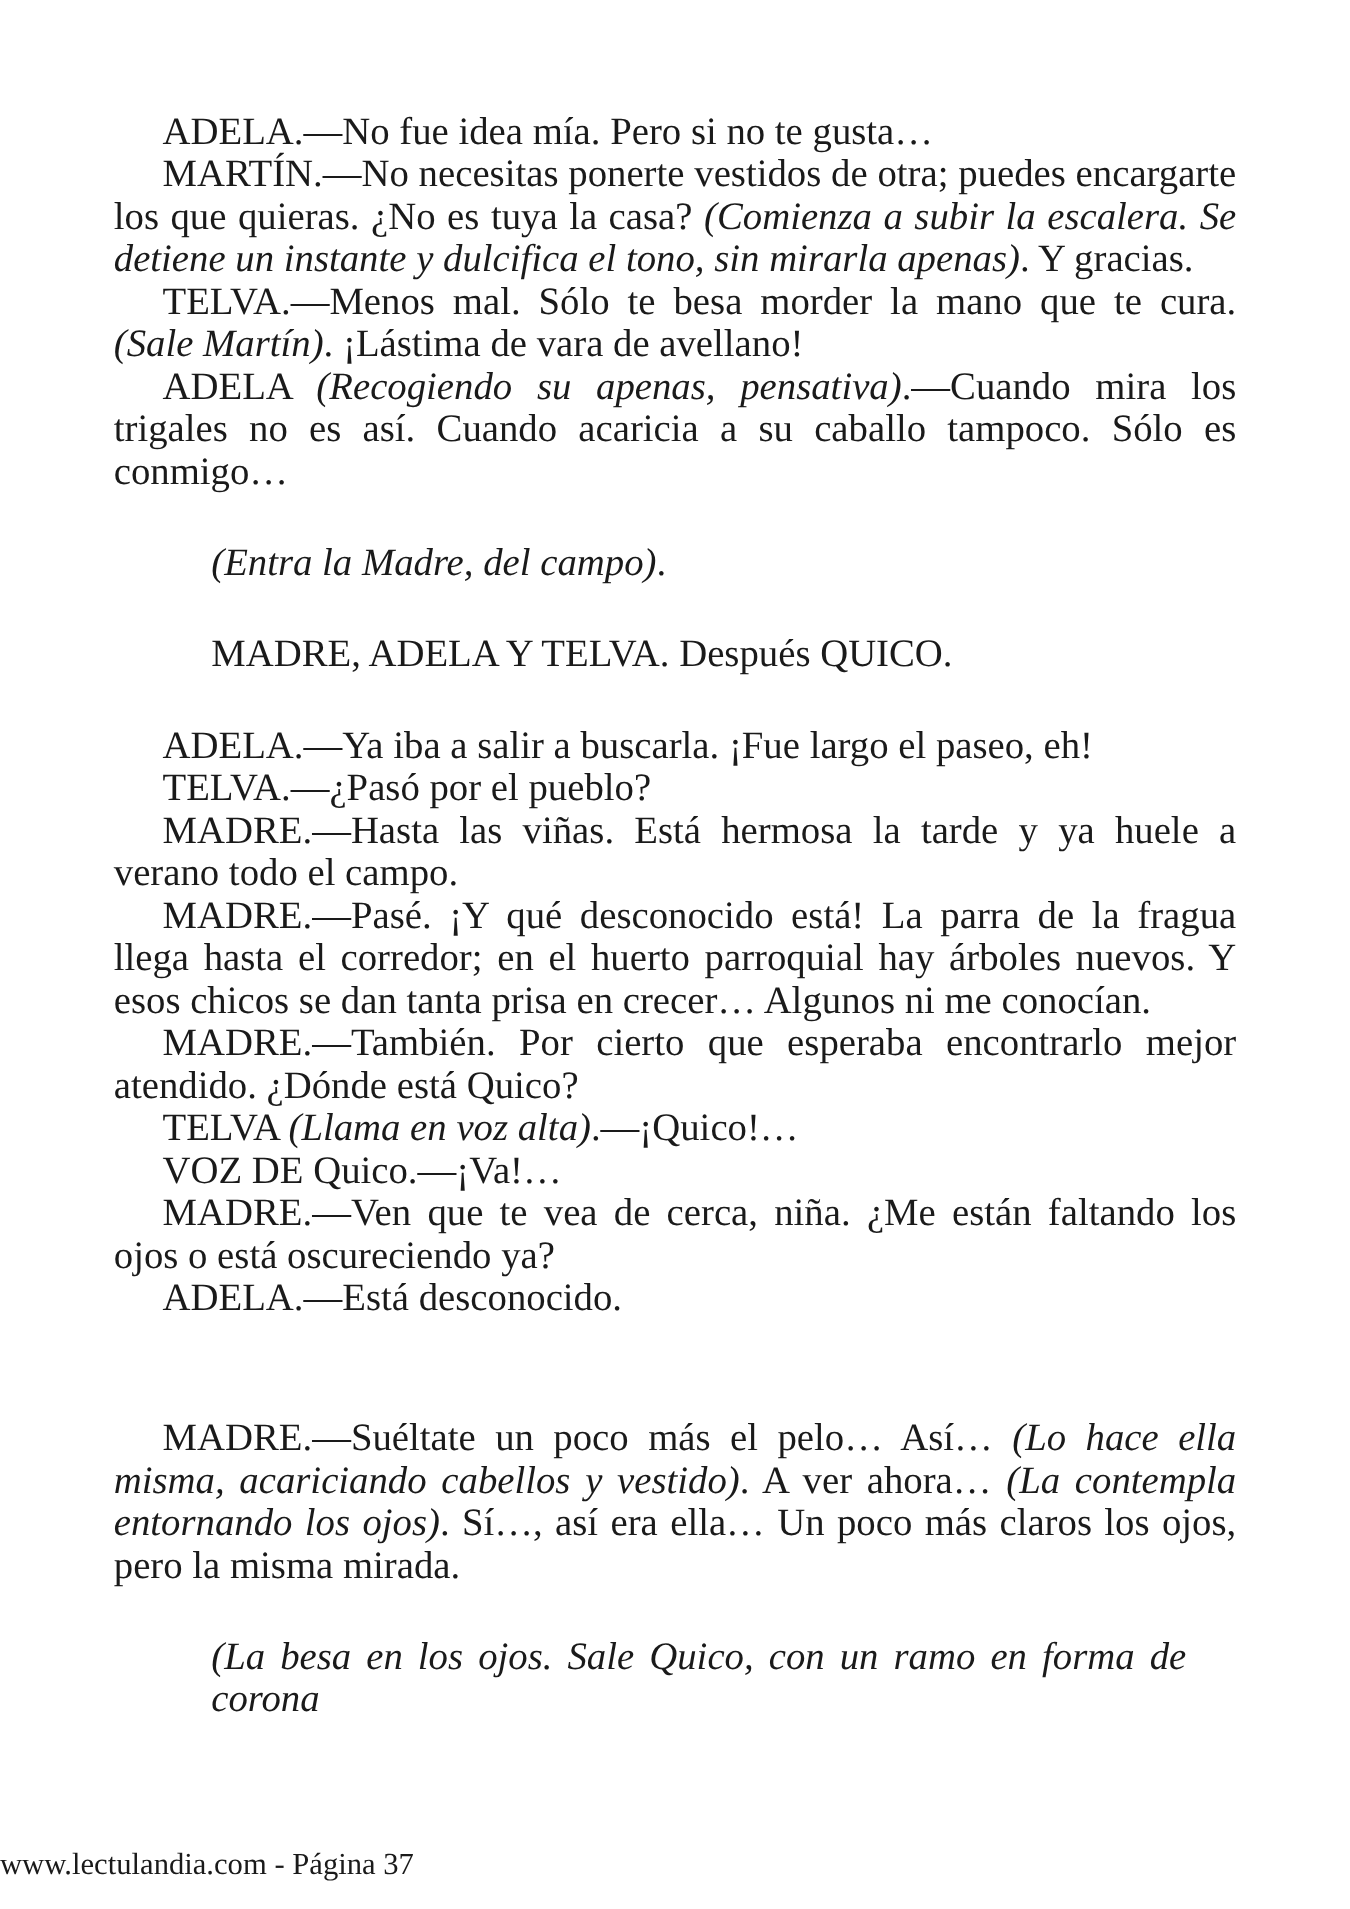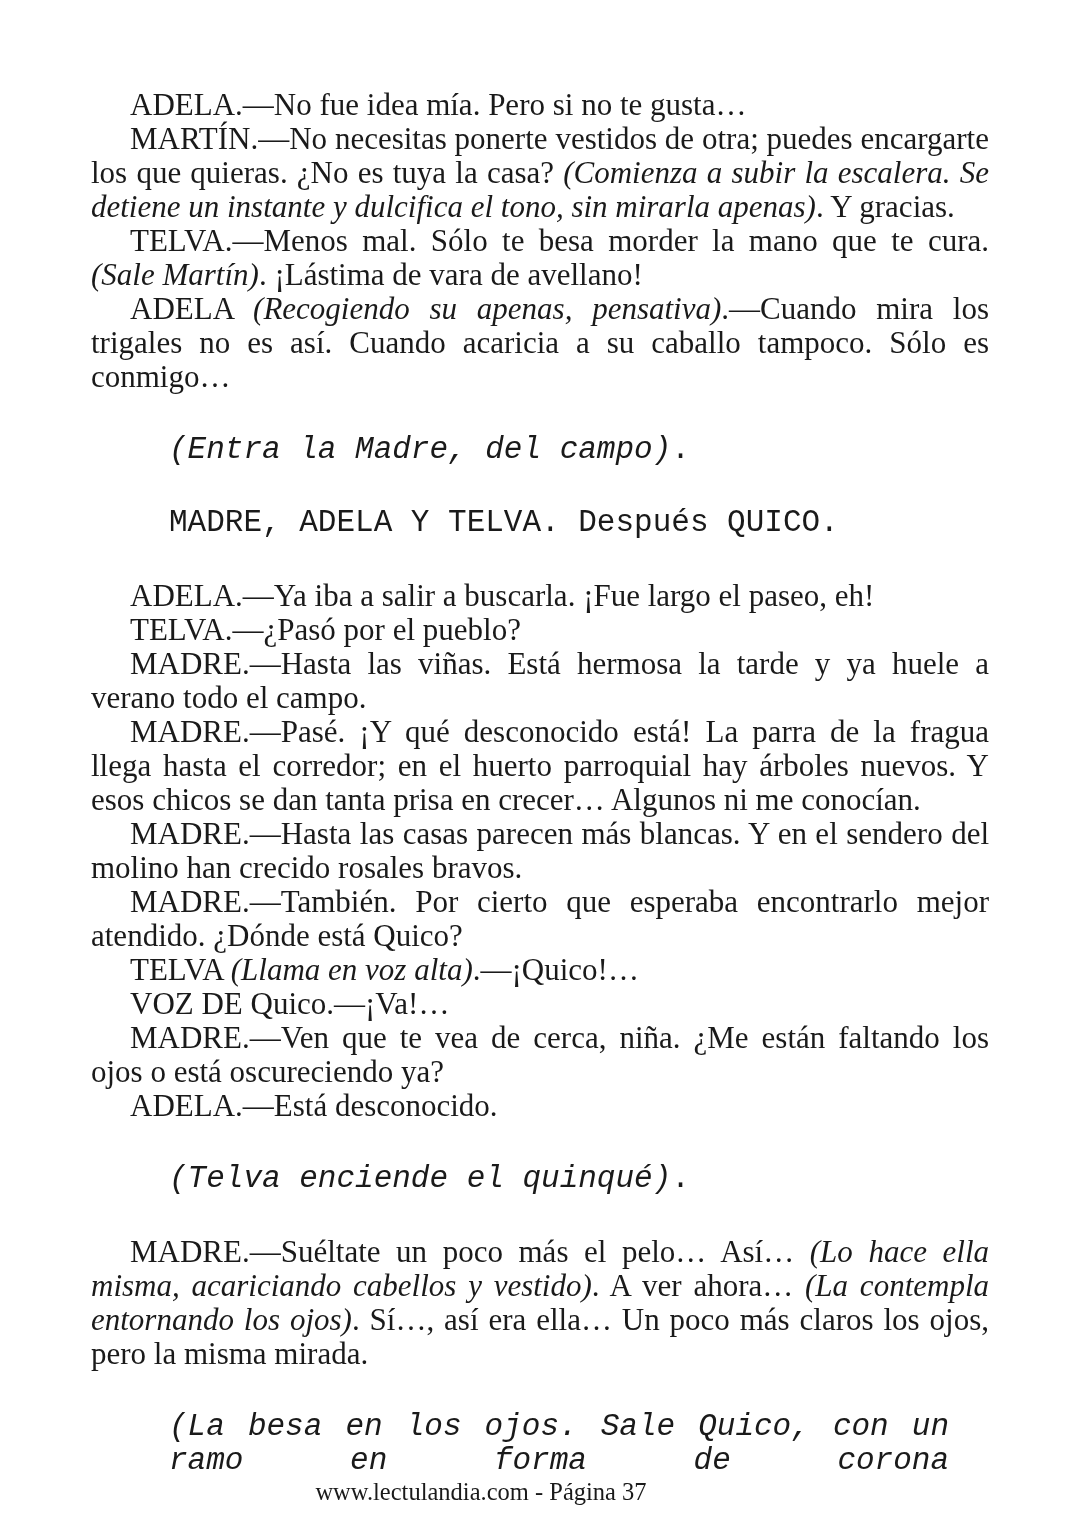--- a/index.html
+++ b/index.html
@@ -25,35 +25,34 @@
     }
     .para {
       margin: 0;
       text-indent: 39px;
       text-align: justify;
     }
     .stage {
       margin: 0;
       padding-left: 78px;
       text-align: left;
-      font-family: Liberation Mono, monospace;
     }
     .stage.justify-last {
       text-align: justify;
       text-align-last: justify;
       padding-right: 40px;
     }
     .it { font-style: italic; }
     .gap-sm { height: 39px; }
     .footer {
       position: absolute;
       left: 0;
       width: 962px;
       top: 1475px;
-      text-align: center;
+      text-align: left;
       font-size: 24.5px;
       line-height: 34px;
     }
   </style>
 </head>
 <body>
 
 <div class="page">
 
   <p class="para"><span>ADELA.</span><span>—</span><span>No fue idea mía. Pero si no te gusta…</span></p>
@@ -74,35 +73,33 @@
 
   <p class="para"><span>ADELA.</span><span>—</span><span>Ya iba a salir a buscarla. ¡Fue largo el paseo, eh!</span></p>
 
   <p class="para"><span>TELVA.</span><span>—</span><span>¿Pasó por el pueblo?</span></p>
 
   <p class="para"><span>MADRE.</span><span>—</span><span>Hasta las viñas. Está hermosa la tarde y ya huele a verano todo el campo.</span></p>
 
   <p class="para"><span>MADRE.</span><span>—</span><span>Pasé. ¡Y qué desconocido está! La parra de la fragua llega hasta el corredor; en el huerto parroquial hay árboles nuevos. Y esos chicos se dan tanta prisa en crecer… Algunos ni me conocían.</span></p>
 
 
-  <p class="para"><span>MADRE.</span><span>—</span><span>Hasta las casas parecen más blancas. Y en el sendero del molino han crecido rosales bravos.</span></p>
 
 
   <p class="para"><span>MADRE.</span><span>—</span><span>También. Por cierto que esperaba encontrarlo mejor atendido. ¿Dónde está Quico?</span></p>
 
   <p class="para"><span>TELVA </span><span class="it">(Llama en voz alta)</span><span>.—</span><span>¡Quico!…</span></p>
 
   <p class="para"><span>VOZ DE Quico.</span><span>—</span><span>¡Va!…</span></p>
 
   <p class="para"><span>MADRE.</span><span>—</span><span>Ven que te vea de cerca, niña. ¿Me están faltando los ojos o está oscureciendo ya?</span></p>
 
   <p class="para"><span>ADELA.</span><span>—</span><span>Está desconocido.</span></p>
 
   <div class="gap-sm"></div>
-  <p class="stage"><span class="it">(Telva enciende el quinqué)</span><span>.</span></p>
 
   <div class="gap-sm"></div>
 
   <p class="para"><span>MADRE.</span><span>—</span><span>Suéltate un poco más el pelo… Así… </span><span class="it">(Lo hace ella misma, acariciando cabellos y vestido)</span><span>. A ver ahora… </span><span class="it">(La contempla entornando los ojos)</span><span>. Sí…, así era ella… Un poco más claros los ojos, pero la misma mirada.</span></p>
 
   <div class="gap-sm"></div>
   <p class="stage justify-last"><span class="it">(La besa en los ojos. Sale Quico, con un ramo en forma de corona</span></p>
 
 </div>
 

